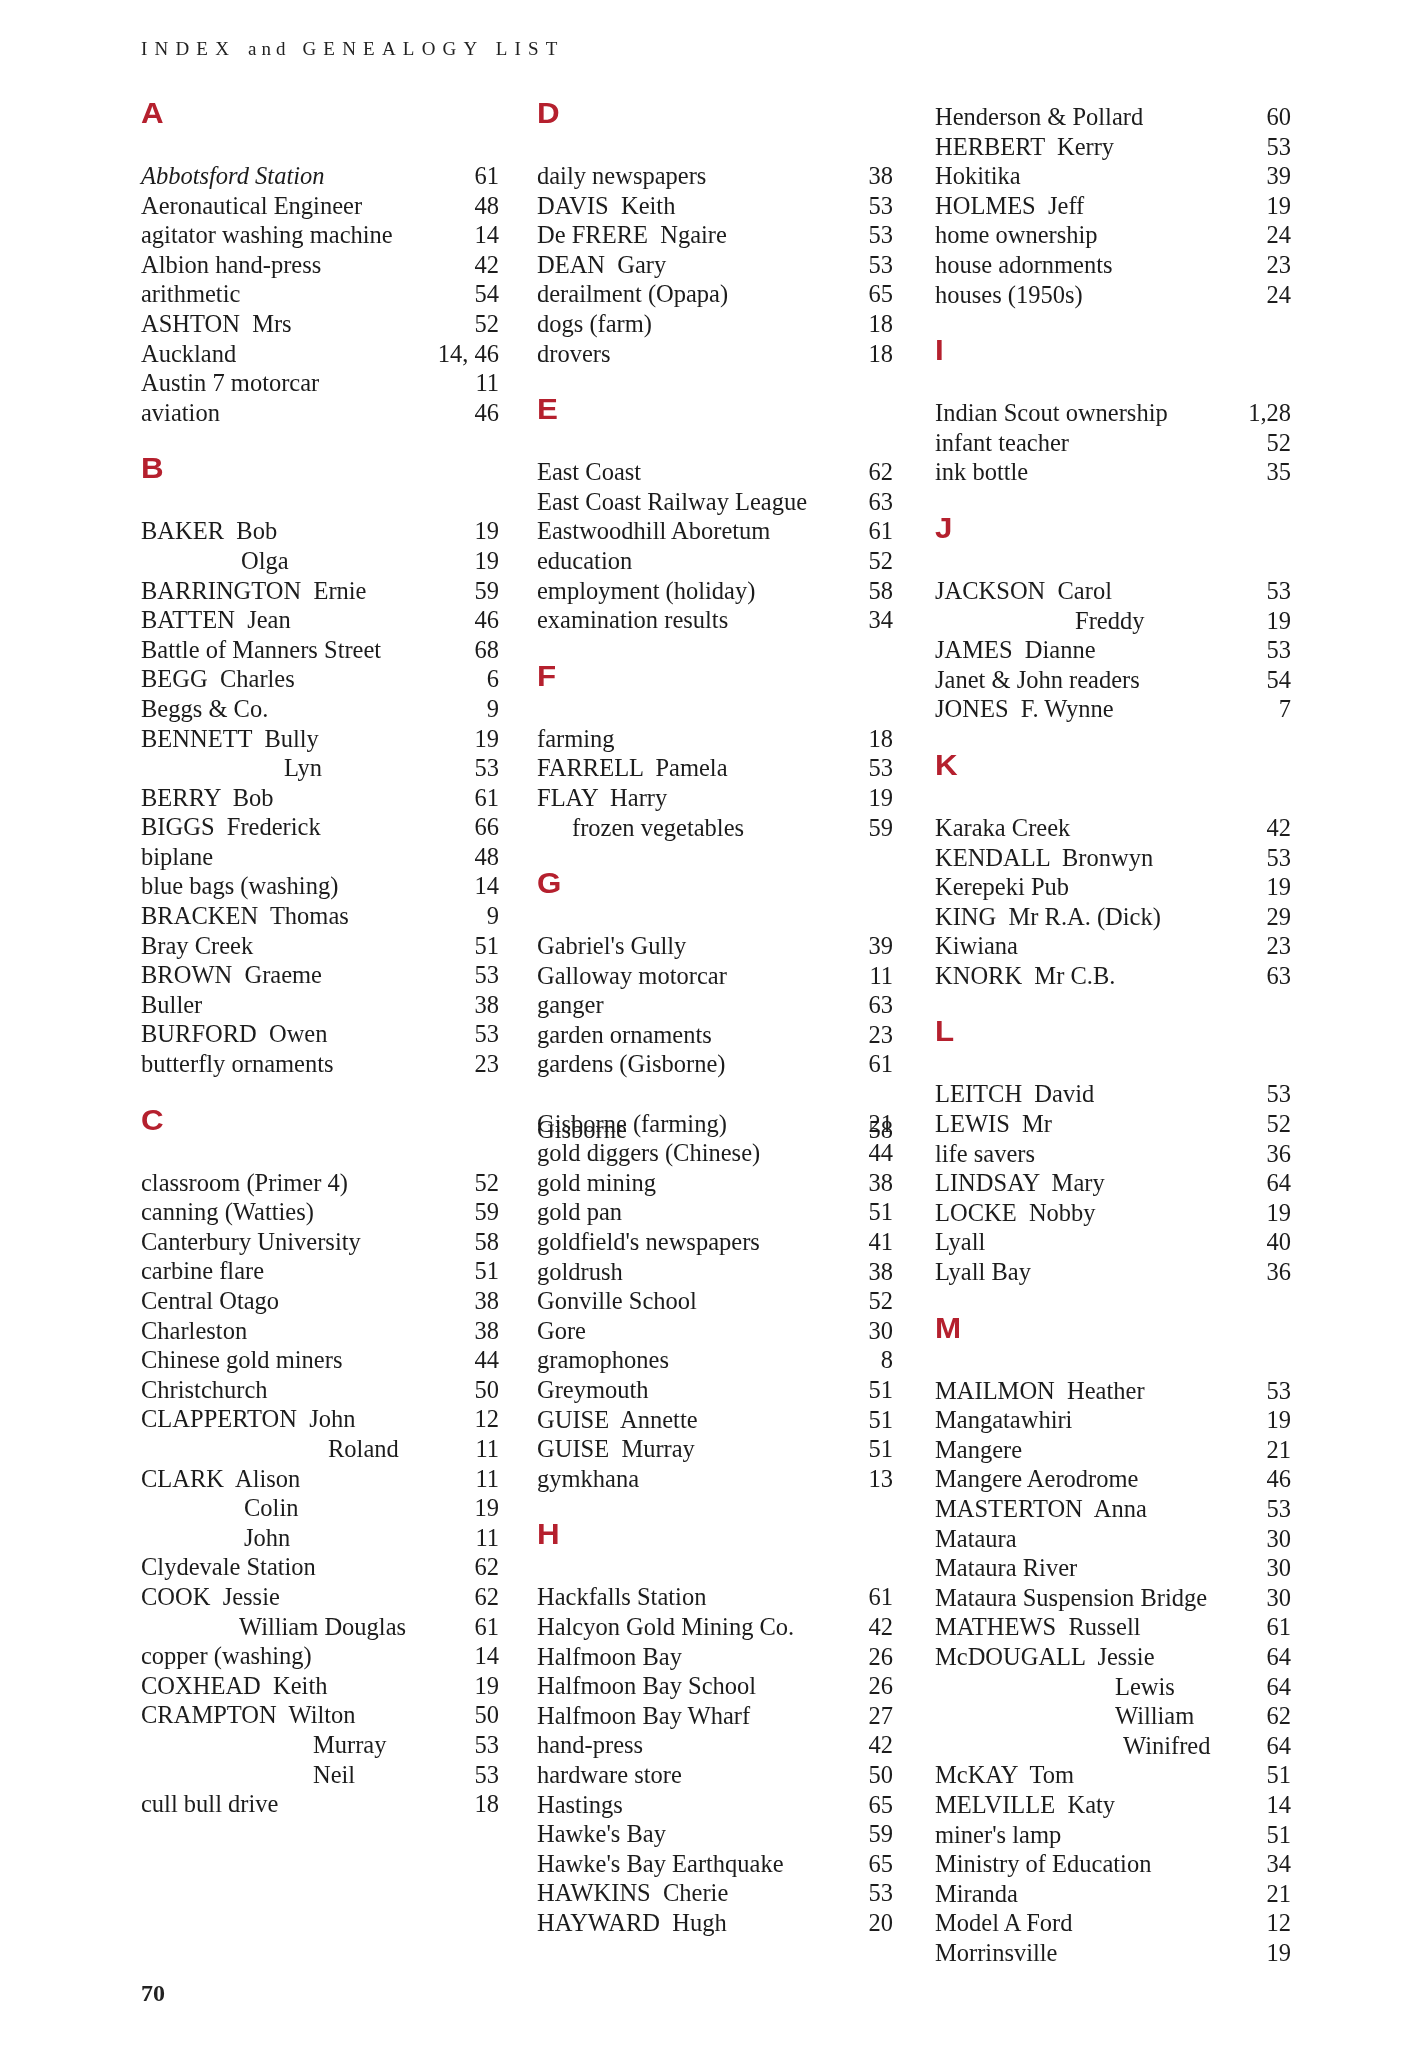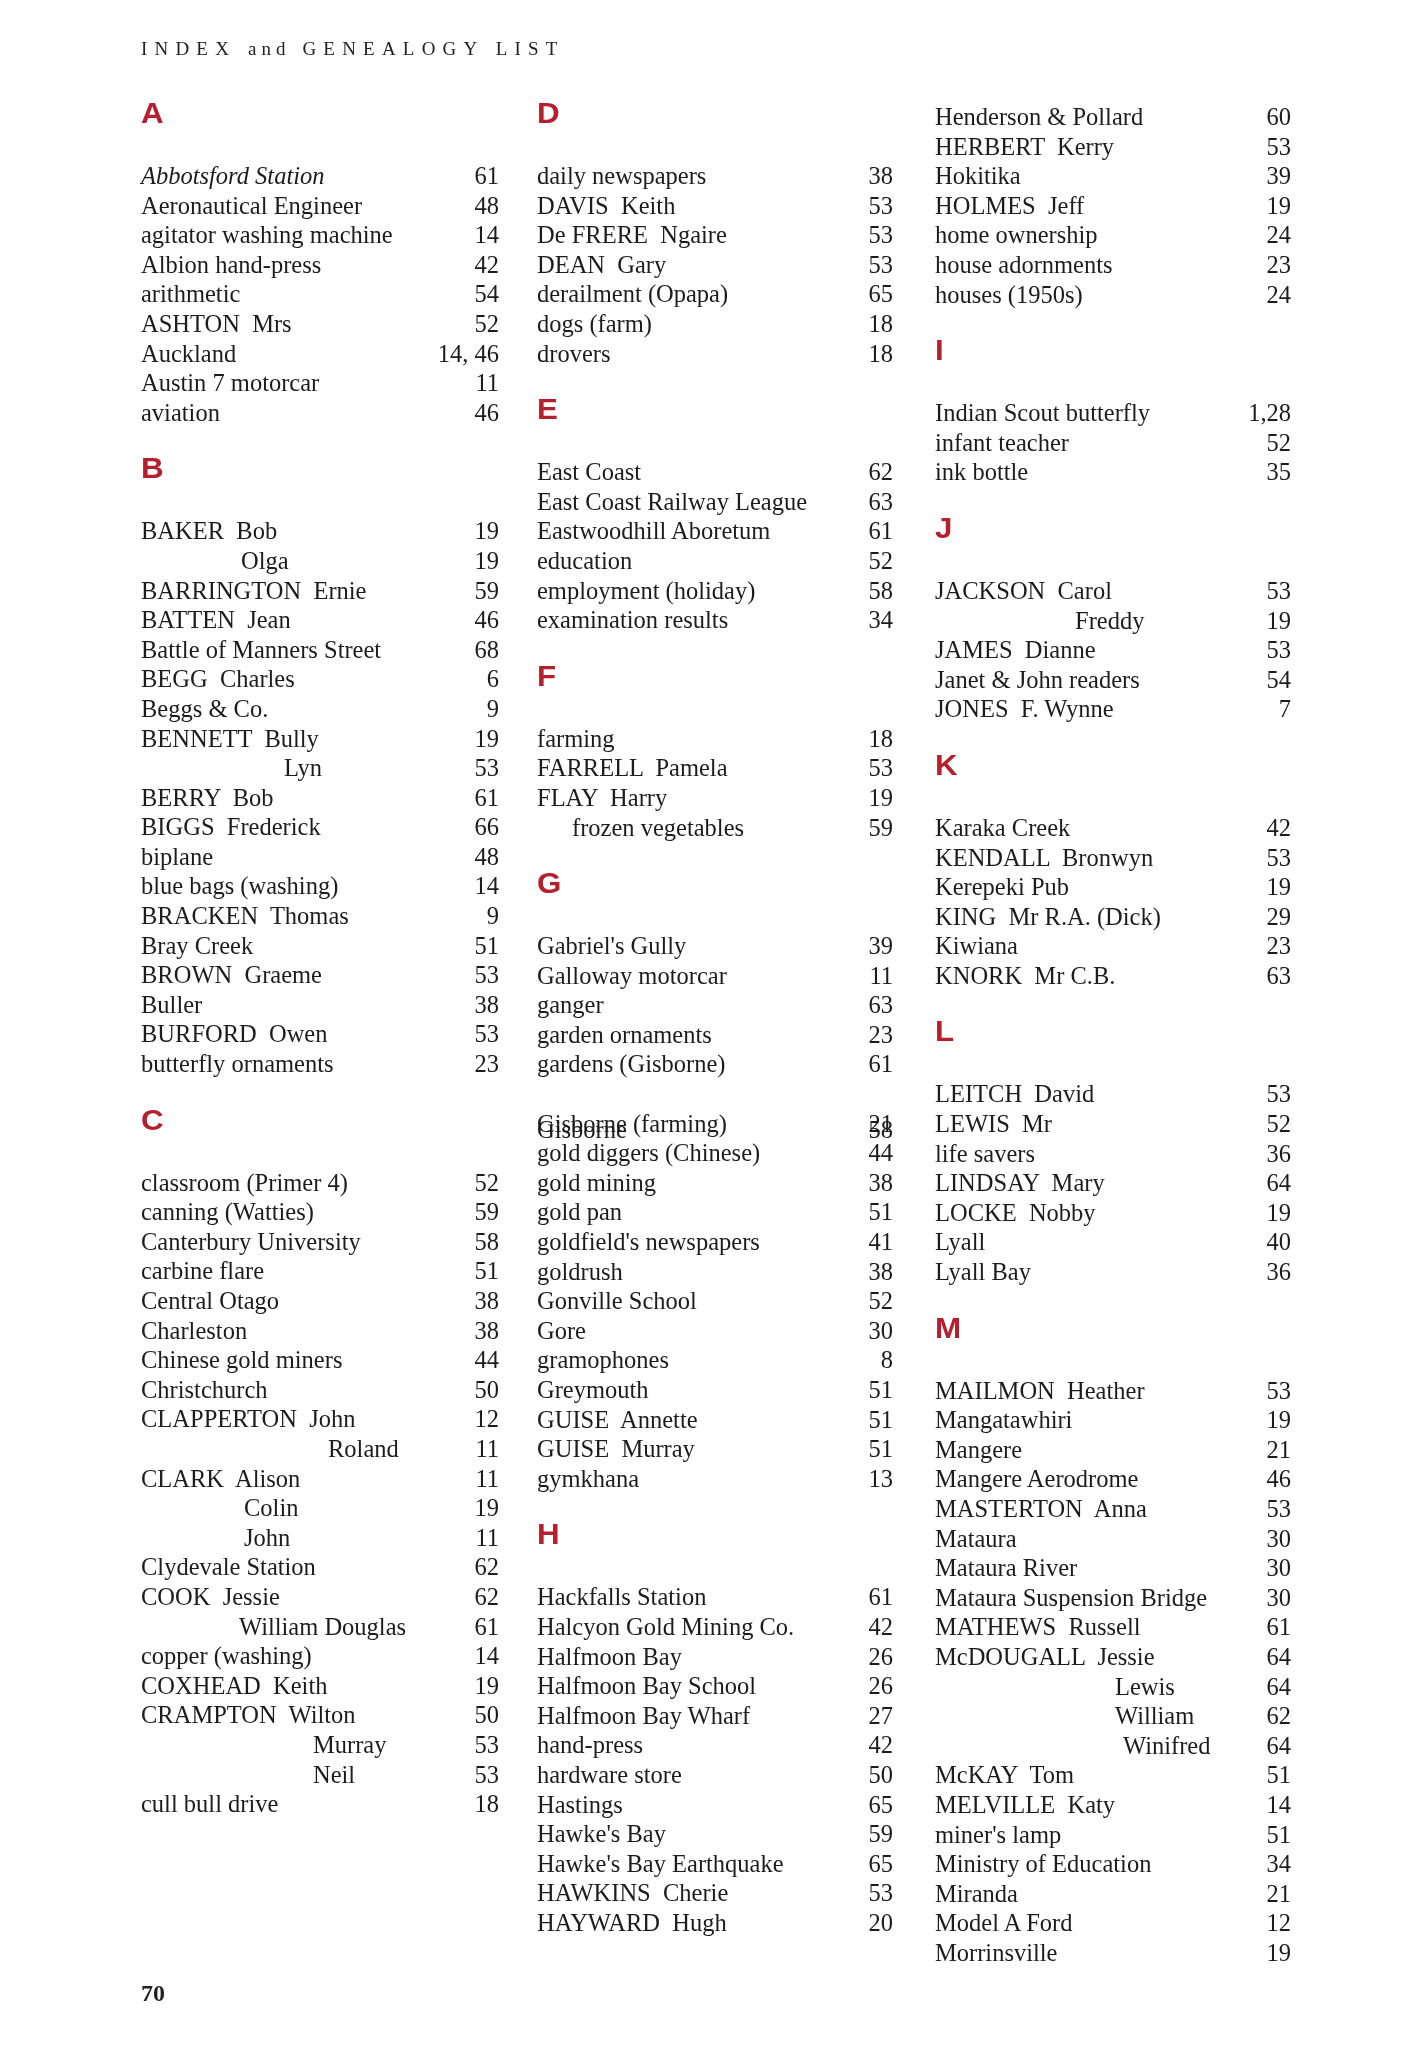--- a/index.html
+++ b/index.html
@@ -480,21 +480,21 @@
         <span class="pages">23</span>
       </div>
       <div class="entry">
         <span class="term" style="white-space: pre;">houses (1950s)</span>
         <span class="pages">24</span>
       </div>
     </div>
     <div class="section">
       <div class="section-letter" style="color: rgb(181, 32, 46);">I</div>
       <div class="entry">
-        <span class="term" style="white-space: pre;">Indian Scout butterfly</span>
+        <span class="term" style="white-space: pre;">Indian Scout ownership</span>
         <span class="pages">1,28</span>
       </div>
       <div class="entry">
         <span class="term" style="white-space: pre;">infant teacher</span>
         <span class="pages">52</span>
       </div>
       <div class="entry">
         <span class="term" style="white-space: pre;">ink bottle</span>
         <span class="pages">35</span>
       </div>

